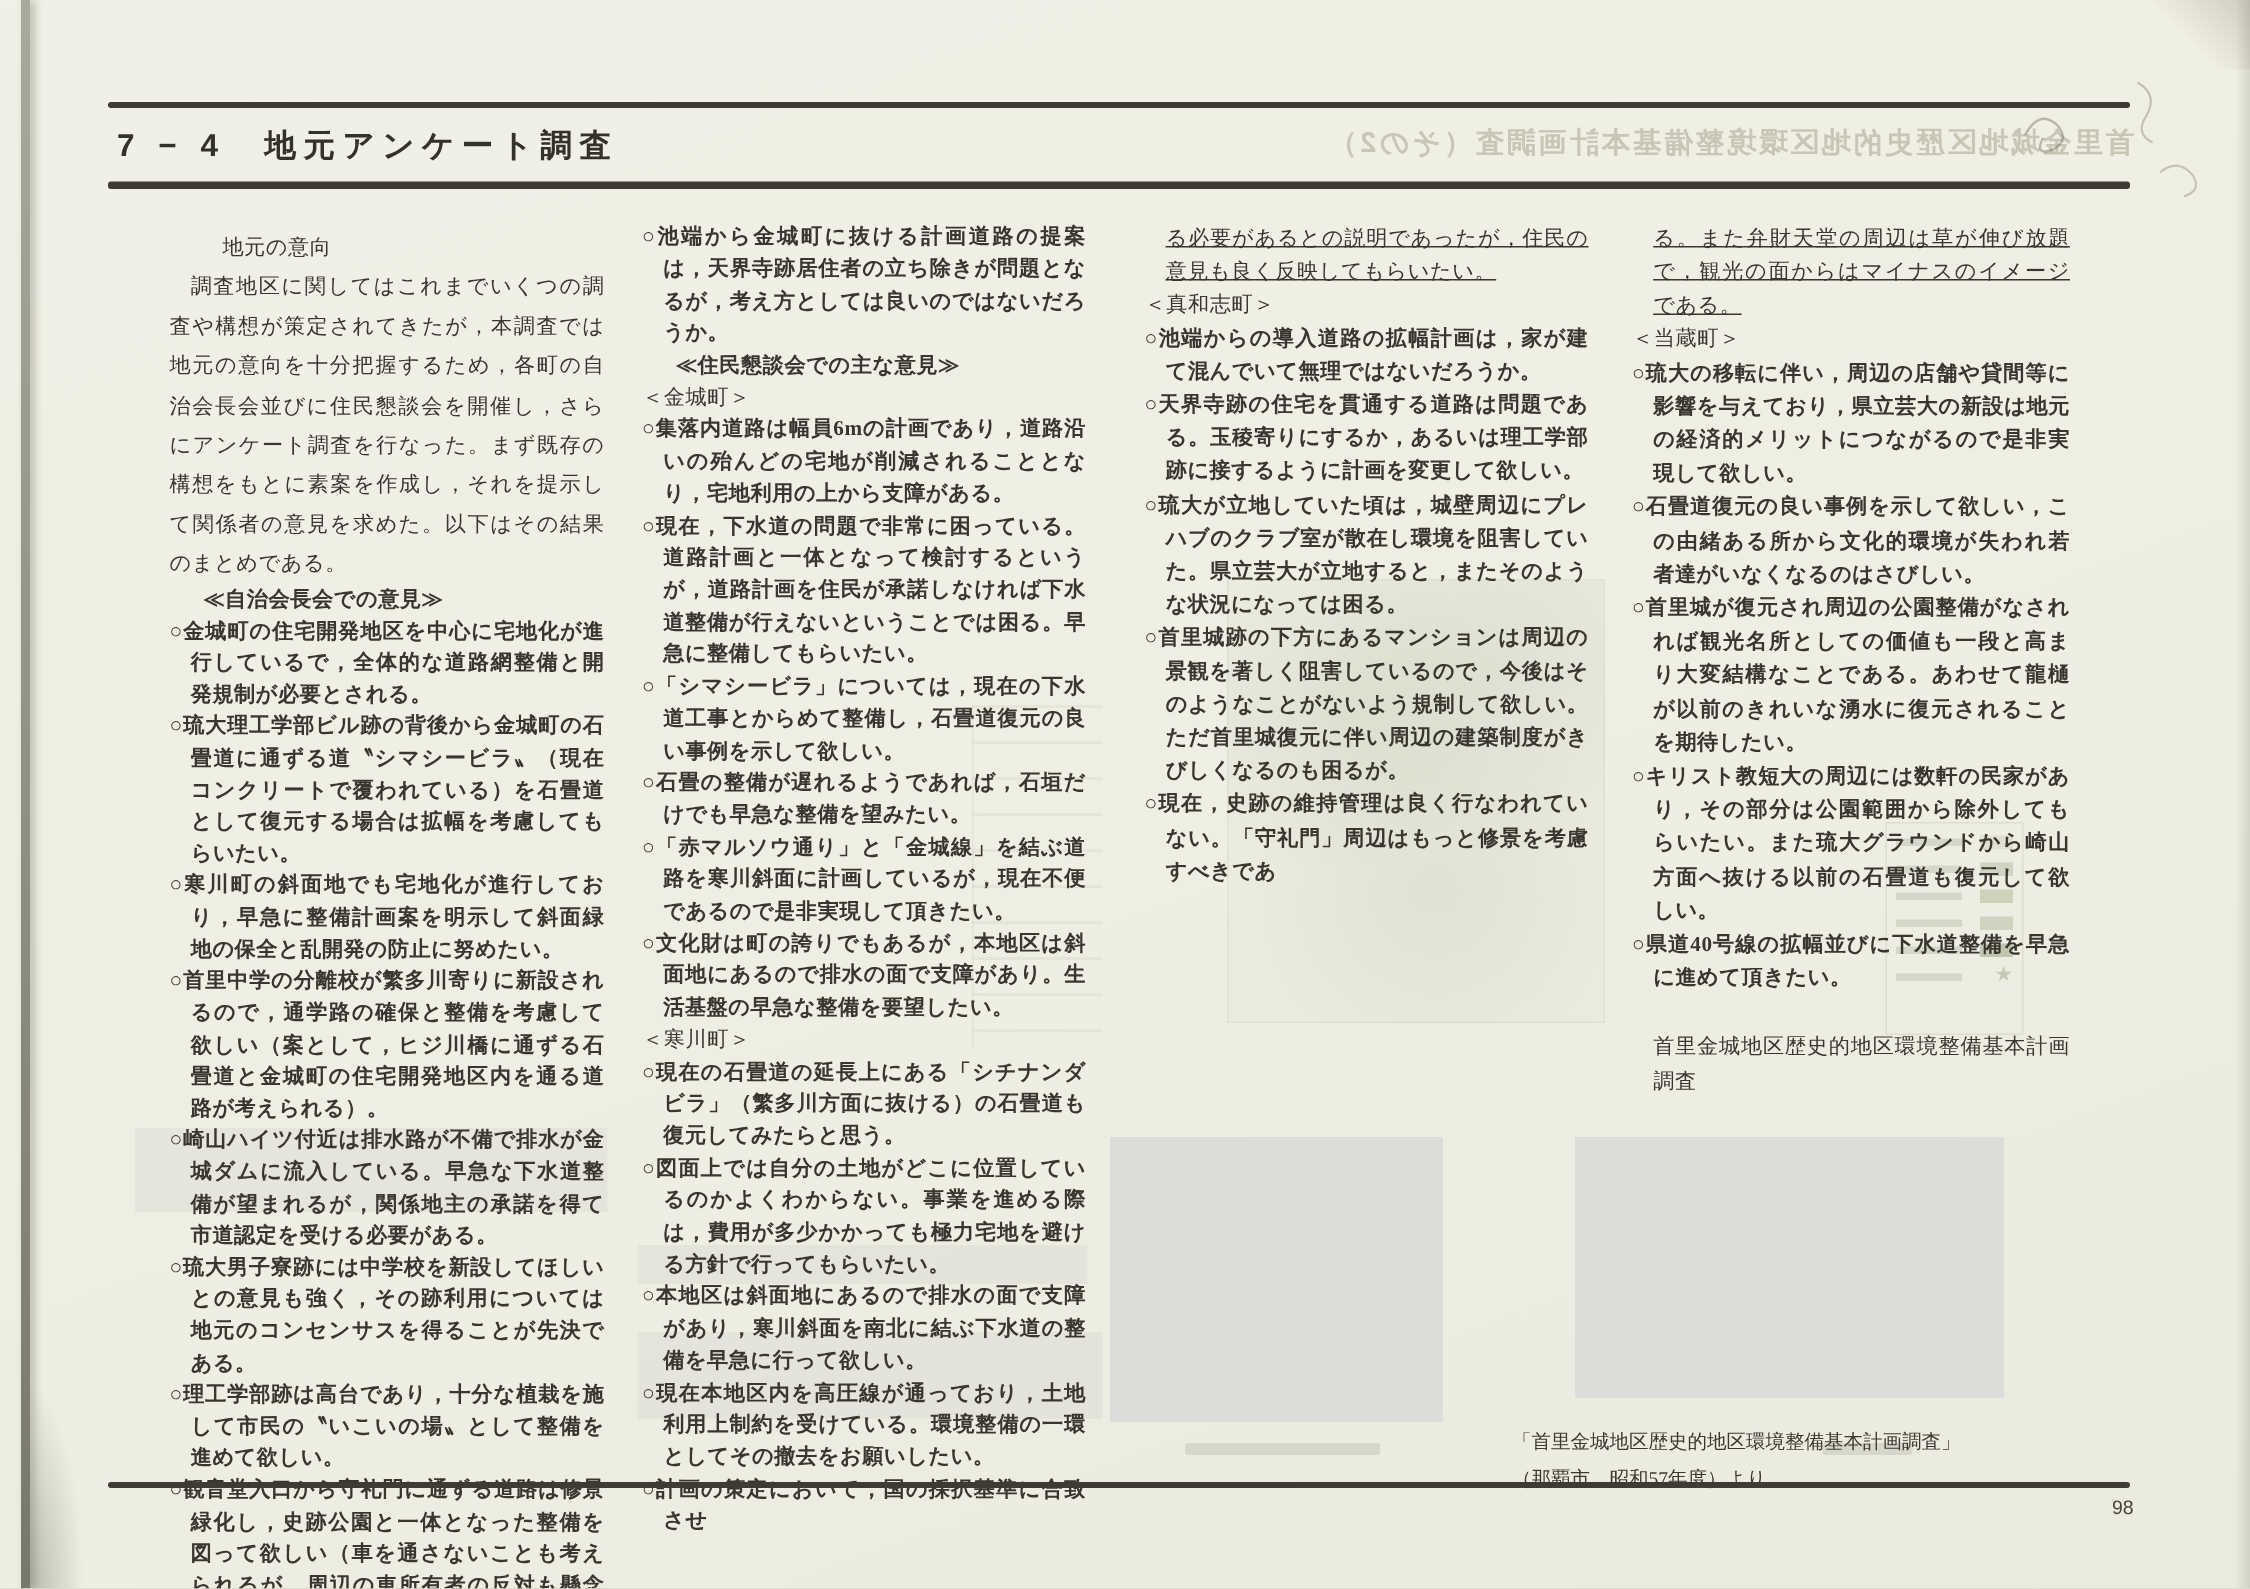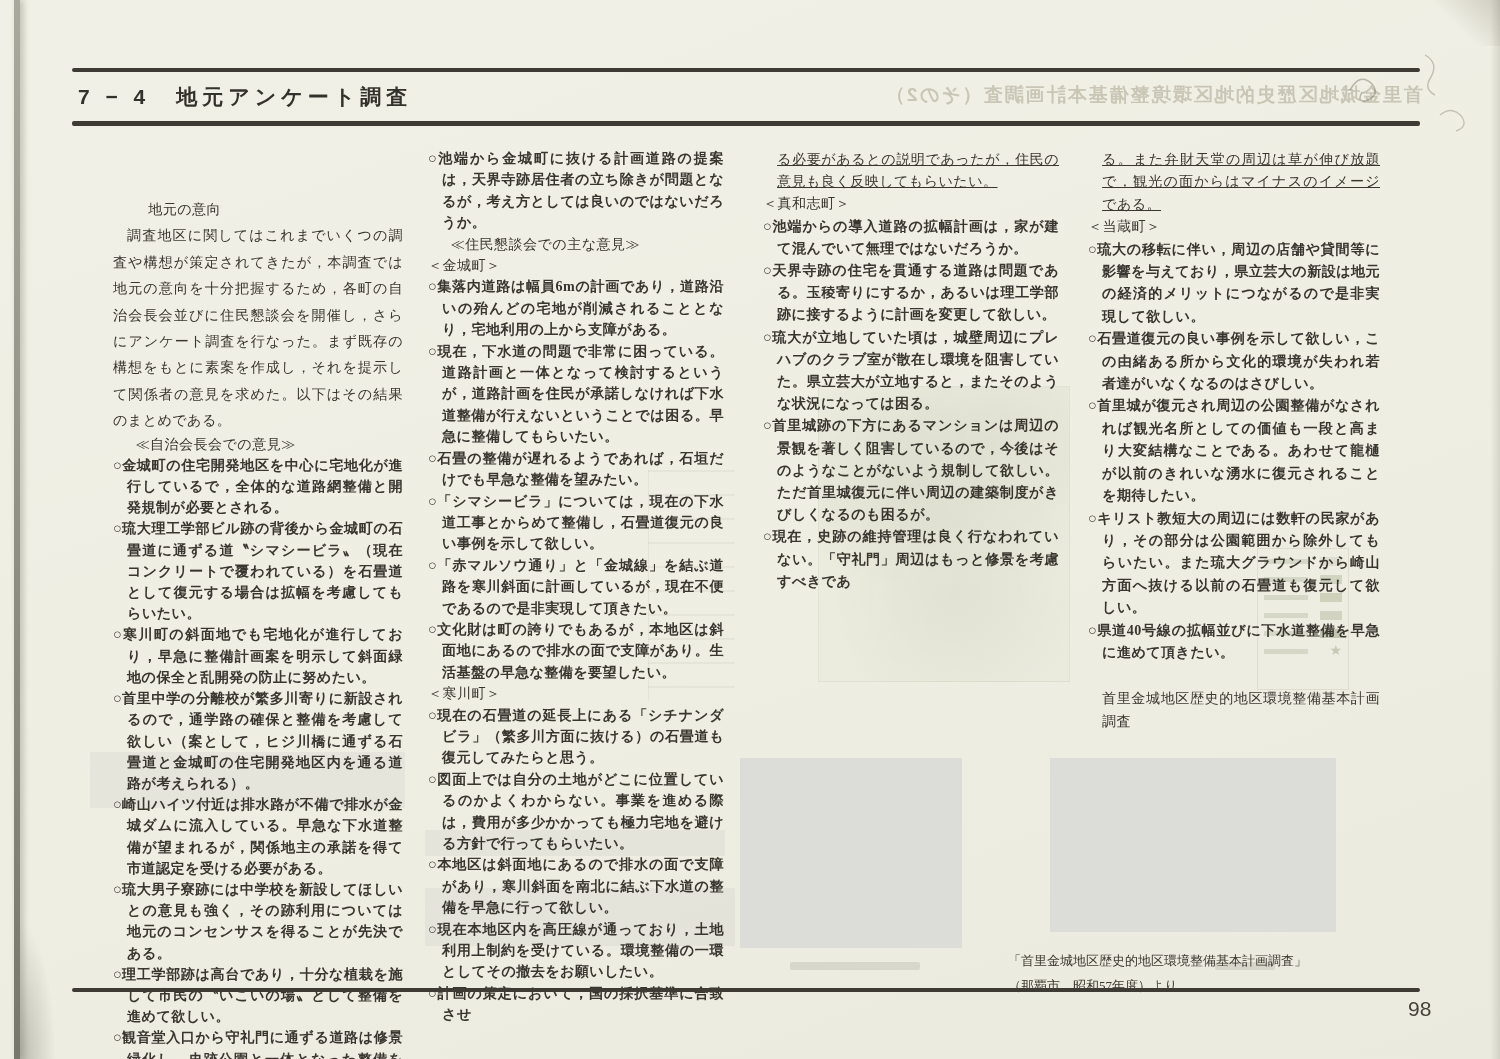--- a/index.html
+++ b/index.html
@@ -29,29 +29,29 @@
   .ghost-header{position:absolute;right:78px;top:82px;transform:scaleX(-1);
     font-size:19px;font-weight:bold;letter-spacing:2px;color:rgba(148,140,116,.42);
     font-family:"Liberation Sans","DejaVu Sans",sans-serif;white-space:nowrap;}
   
   .column{position:absolute;text-align:justify;}
   .column p{margin:0;font-size:14.1px;letter-spacing:.4px;}
   #col0{left:113px;top:152px;width:290px;line-height:21.2px;}
   #col1c{left:428px;top:148px;width:296px;line-height:21.4px;}
   #col2c{left:763px;top:148px;width:296px;line-height:22.2px;}
   #col3c{left:1088px;top:148px;width:292px;line-height:22.4px;}
-  p.label{padding-left:2.5em;line-height:26.4px;margin-top:44px;}
+  p.label{padding-left:2.5em;line-height:26.4px;}
   p.para{text-indent:1em;line-height:26.4px;}
-  p.heading{padding-left:1.6em;}
+  p.heading{padding-left:1.6em;font-weight:bold;}
   p.bullet{padding-left:1em;text-indent:-1em;font-weight:bold;}
   p.cont{padding-left:1em;text-decoration:underline;}
   p.note{padding-left:1em;margin-top:24px;}
   
   .citation{position:absolute;left:1008px;top:948px;font-size:13px;line-height:25px;color:#3a382f;}
-  .pagenum{position:absolute;left:1408px;top:997px;font-size:21px;color:#45433a;
+  .pagenum{position:absolute;left:1408px;top:997px;font-size:13px;color:#45433a;
     font-family:"Liberation Sans","DejaVu Sans",sans-serif;}
   
   .ghost{position:absolute;pointer-events:none;}
   .ghost-map{left:818px;top:386px;width:250px;height:294px;
     background:
       radial-gradient(circle at 30% 30%,rgba(170,178,150,.18),rgba(170,178,150,0) 40%),
       radial-gradient(circle at 70% 20%,rgba(160,168,140,.16),rgba(160,168,140,0) 45%),
       radial-gradient(circle at 55% 70%,rgba(165,172,148,.14),rgba(165,172,148,0) 50%),
       rgba(205,210,190,.12);
     border:1px solid rgba(160,165,140,.12);}
@@ -143,22 +143,22 @@
       <p class="bullet">○琉大男子寮跡には中学校を新設してほしいとの意見も強く，その跡利用については地元のコンセンサスを得ることが先決である。</p>
       <p class="bullet">○理工学部跡は高台であり，十分な植栽を施して市民の〝いこいの場〟として整備を進めて欲しい。</p>
       <p class="bullet">○観音堂入口から守礼門に通ずる道路は修景緑化し，史跡公園と一体となった整備を図って欲しい（車を通さないことも考えられるが，周辺の車所有者の反対も懸念される）。</p>
     </div>
   <div class="column" id="col1c">
       <p class="bullet">○池端から金城町に抜ける計画道路の提案は，天界寺跡居住者の立ち除きが問題となるが，考え方としては良いのではないだろうか。</p>
       <p class="heading">≪住民懇談会での主な意見≫</p>
       <p class="section">＜金城町＞</p>
       <p class="bullet">○集落内道路は幅員6mの計画であり，道路沿いの殆んどの宅地が削減されることとなり，宅地利用の上から支障がある。</p>
       <p class="bullet">○現在，下水道の問題で非常に困っている。道路計画と一体となって検討するというが，道路計画を住民が承諾しなければ下水道整備が行えないということでは困る。早急に整備してもらいたい。</p>
+      <p class="bullet">○「シマシービラ」については，現在の下水道工事とからめて整備し，石畳道復元の良い事例を示して欲しい。</p>
       <p class="bullet">○石畳の整備が遅れるようであれば，石垣だけでも早急な整備を望みたい。</p>
-      <p class="bullet">○「シマシービラ」については，現在の下水道工事とからめて整備し，石畳道復元の良い事例を示して欲しい。</p>
       <p class="bullet">○「赤マルソウ通り」と「金城線」を結ぶ道路を寒川斜面に計画しているが，現在不便であるので是非実現して頂きたい。</p>
       <p class="bullet">○文化財は町の誇りでもあるが，本地区は斜面地にあるので排水の面で支障があり。生活基盤の早急な整備を要望したい。</p>
       <p class="section">＜寒川町＞</p>
       <p class="bullet">○現在の石畳道の延長上にある「シチナンダビラ」（繁多川方面に抜ける）の石畳道も復元してみたらと思う。</p>
       <p class="bullet">○図面上では自分の土地がどこに位置しているのかよくわからない。事業を進める際は，費用が多少かかっても極力宅地を避ける方針で行ってもらいたい。</p>
       <p class="bullet">○本地区は斜面地にあるので排水の面で支障があり，寒川斜面を南北に結ぶ下水道の整備を早急に行って欲しい。</p>
       <p class="bullet">○現在本地区内を高圧線が通っており，土地利用上制約を受けている。環境整備の一環としてその撤去をお願いしたい。</p>
       <p class="bullet">○計画の策定において，国の採択基準に合致させ</p>
     </div>
   <div class="column" id="col2c">

